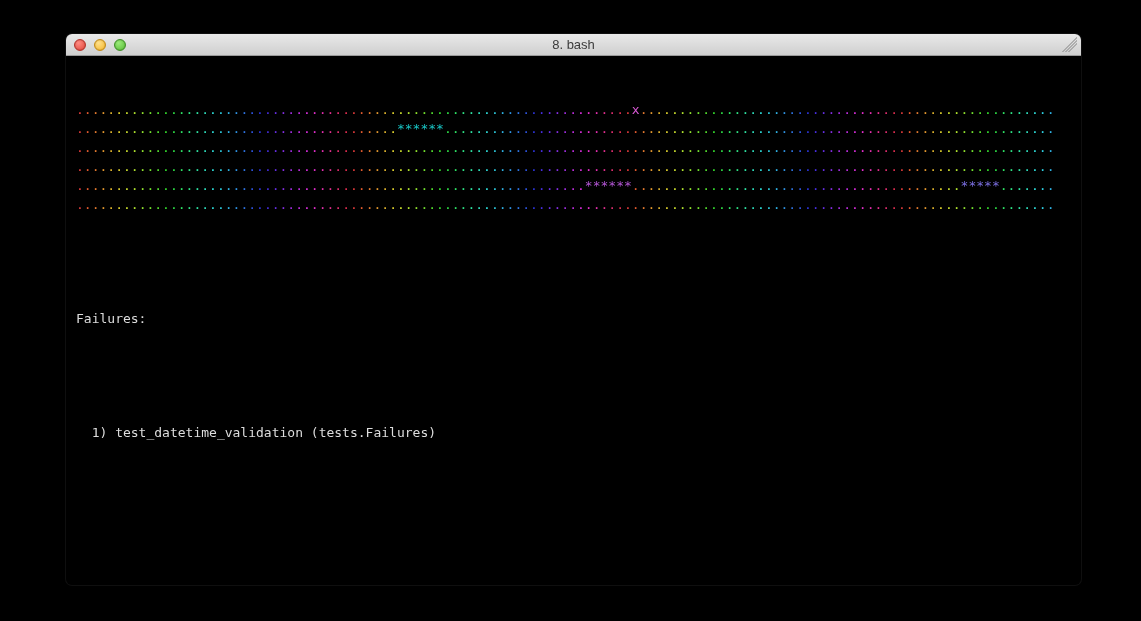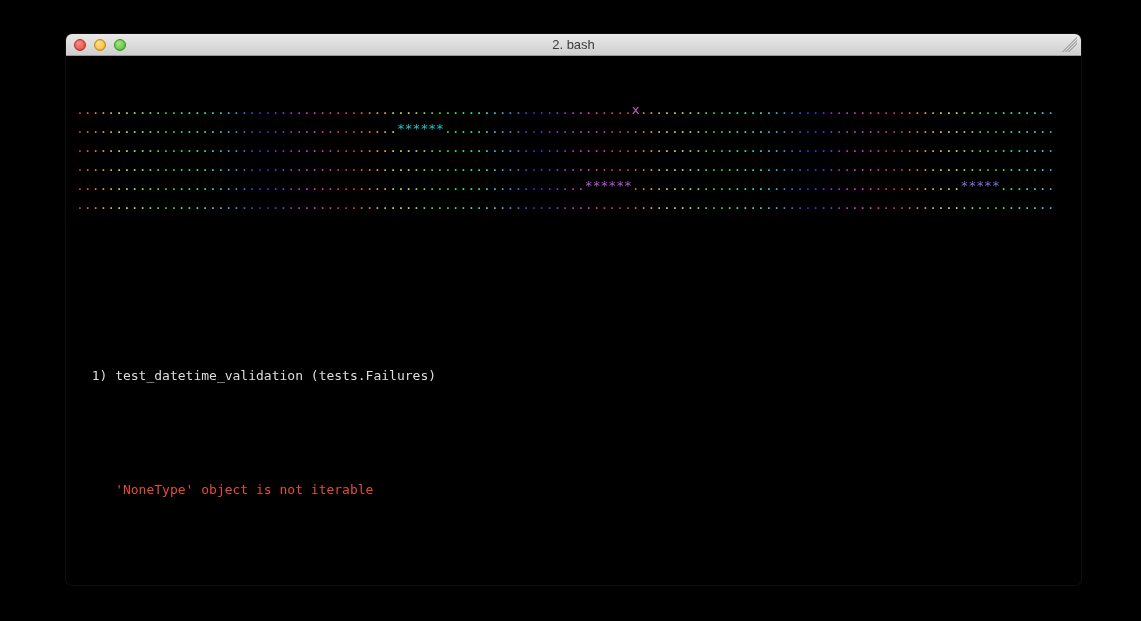--- a/index.html
+++ b/index.html
@@ -61,30 +61,30 @@
 </head>
 <body>
 
 <div class="window">
   <div class="titlebar">
     <div class="traffic-lights">
       <div class="tl close"></div>
       <div class="tl min"></div>
       <div class="tl zoom"></div>
     </div>
-    <div class="title">2. bash</div>
+    <div class="title">8. bash</div>
     <div class="resize-glyph"></div>
   </div>
 
   <div class="term">
     <div id="dots"><div class="dotrow"><span style="color:#e23b3b">.</span><span style="color:#e25a2e">.</span><span style="color:#e2792e">.</span><span style="color:#e2972e">.</span><span style="color:#e2b62e">.</span><span style="color:#e2d42e">.</span><span style="color:#cde22e">.</span><span style="color:#afe22e">.</span><span style="color:#90e22e">.</span><span style="color:#72e22e">.</span><span style="color:#54e22e">.</span><span style="color:#35e22e">.</span><span style="color:#2ee246">.</span><span style="color:#2ee264">.</span><span style="color:#2ee283">.</span><span style="color:#2ee2a1">.</span><span style="color:#2ee2c0">.</span><span style="color:#2ee2de">.</span><span style="color:#2ecfe2">.</span><span style="color:#2eb0e2">.</span><span style="color:#2e92e2">.</span><span style="color:#2e73e2">.</span><span style="color:#2e55e2">.</span><span style="color:#2e36e2">.</span><span style="color:#472ee2">.</span><span style="color:#652ee2">.</span><span style="color:#842ee2">.</span><span style="color:#a22ee2">.</span><span style="color:#c12ee2">.</span><span style="color:#df2ee2">.</span><span style="color:#e22ecb">.</span><span style="color:#e22ead">.</span><span style="color:#e22e8e">.</span><span style="color:#e22e70">.</span><span style="color:#e22e51">.</span><span style="color:#e23b3b">.</span><span style="color:#e25a2e">.</span><span style="color:#e2792e">.</span><span style="color:#e2972e">.</span><span style="color:#e2b62e">.</span><span style="color:#e2d42e">.</span><span style="color:#cde22e">.</span><span style="color:#afe22e">.</span><span style="color:#90e22e">.</span><span style="color:#72e22e">.</span><span style="color:#54e22e">.</span><span style="color:#35e22e">.</span><span style="color:#2ee246">.</span><span style="color:#2ee264">.</span><span style="color:#2ee283">.</span><span style="color:#2ee2a1">.</span><span style="color:#2ee2c0">.</span><span style="color:#2ee2de">.</span><span style="color:#2ecfe2">.</span><span style="color:#2eb0e2">.</span><span style="color:#2e92e2">.</span><span style="color:#2e73e2">.</span><span style="color:#2e55e2">.</span><span style="color:#2e36e2">.</span><span style="color:#472ee2">.</span><span style="color:#652ee2">.</span><span style="color:#842ee2">.</span><span style="color:#a22ee2">.</span><span style="color:#c12ee2">.</span><span style="color:#df2ee2">.</span><span style="color:#e22ecb">.</span><span style="color:#e22ead">.</span><span style="color:#e22e8e">.</span><span style="color:#e22e70">.</span><span style="color:#e22e51">.</span><span style="color:#e23b3b">.</span><span style="color:#d858d4">x</span><span style="color:#e2792e">.</span><span style="color:#e2972e">.</span><span style="color:#e2b62e">.</span><span style="color:#e2d42e">.</span><span style="color:#cde22e">.</span><span style="color:#afe22e">.</span><span style="color:#90e22e">.</span><span style="color:#72e22e">.</span><span style="color:#54e22e">.</span><span style="color:#35e22e">.</span><span style="color:#2ee246">.</span><span style="color:#2ee264">.</span><span style="color:#2ee283">.</span><span style="color:#2ee2a1">.</span><span style="color:#2ee2c0">.</span><span style="color:#2ee2de">.</span><span style="color:#2ecfe2">.</span><span style="color:#2eb0e2">.</span><span style="color:#2e92e2">.</span><span style="color:#2e73e2">.</span><span style="color:#2e55e2">.</span><span style="color:#2e36e2">.</span><span style="color:#472ee2">.</span><span style="color:#652ee2">.</span><span style="color:#842ee2">.</span><span style="color:#a22ee2">.</span><span style="color:#c12ee2">.</span><span style="color:#df2ee2">.</span><span style="color:#e22ecb">.</span><span style="color:#e22ead">.</span><span style="color:#e22e8e">.</span><span style="color:#e22e70">.</span><span style="color:#e22e51">.</span><span style="color:#e23b3b">.</span><span style="color:#e25a2e">.</span><span style="color:#e2792e">.</span><span style="color:#e2972e">.</span><span style="color:#e2b62e">.</span><span style="color:#e2d42e">.</span><span style="color:#cde22e">.</span><span style="color:#afe22e">.</span><span style="color:#90e22e">.</span><span style="color:#72e22e">.</span><span style="color:#54e22e">.</span><span style="color:#35e22e">.</span><span style="color:#2ee246">.</span><span style="color:#2ee264">.</span><span style="color:#2ee283">.</span><span style="color:#2ee2a1">.</span><span style="color:#2ee2c0">.</span><span style="color:#2ee2de">.</span><span style="color:#2ecfe2">.</span><span style="color:#2eb0e2">.</span></div><div class="dotrow"><span style="color:#e23b3b">.</span><span style="color:#e25a2e">.</span><span style="color:#e2792e">.</span><span style="color:#e2972e">.</span><span style="color:#e2b62e">.</span><span style="color:#e2d42e">.</span><span style="color:#cde22e">.</span><span style="color:#afe22e">.</span><span style="color:#90e22e">.</span><span style="color:#72e22e">.</span><span style="color:#54e22e">.</span><span style="color:#35e22e">.</span><span style="color:#2ee246">.</span><span style="color:#2ee264">.</span><span style="color:#2ee283">.</span><span style="color:#2ee2a1">.</span><span style="color:#2ee2c0">.</span><span style="color:#2ee2de">.</span><span style="color:#2ecfe2">.</span><span style="color:#2eb0e2">.</span><span style="color:#2e92e2">.</span><span style="color:#2e73e2">.</span><span style="color:#2e55e2">.</span><span style="color:#2e36e2">.</span><span style="color:#472ee2">.</span><span style="color:#652ee2">.</span><span style="color:#842ee2">.</span><span style="color:#a22ee2">.</span><span style="color:#c12ee2">.</span><span style="color:#df2ee2">.</span><span style="color:#e22ecb">.</span><span style="color:#e22ead">.</span><span style="color:#e22e8e">.</span><span style="color:#e22e70">.</span><span style="color:#e22e51">.</span><span style="color:#e23b3b">.</span><span style="color:#e25a2e">.</span><span style="color:#e2792e">.</span><span style="color:#e2972e">.</span><span style="color:#e2b62e">.</span><span style="color:#e2d42e">.</span><span style="color:#19c4c4">******</span><span style="color:#2ee246">.</span><span style="color:#2ee264">.</span><span style="color:#2ee283">.</span><span style="color:#2ee2a1">.</span><span style="color:#2ee2c0">.</span><span style="color:#2ee2de">.</span><span style="color:#2ecfe2">.</span><span style="color:#2eb0e2">.</span><span style="color:#2e92e2">.</span><span style="color:#2e73e2">.</span><span style="color:#2e55e2">.</span><span style="color:#2e36e2">.</span><span style="color:#472ee2">.</span><span style="color:#652ee2">.</span><span style="color:#842ee2">.</span><span style="color:#a22ee2">.</span><span style="color:#c12ee2">.</span><span style="color:#df2ee2">.</span><span style="color:#e22ecb">.</span><span style="color:#e22ead">.</span><span style="color:#e22e8e">.</span><span style="color:#e22e70">.</span><span style="color:#e22e51">.</span><span style="color:#e23b3b">.</span><span style="color:#e25a2e">.</span><span style="color:#e2792e">.</span><span style="color:#e2972e">.</span><span style="color:#e2b62e">.</span><span style="color:#e2d42e">.</span><span style="color:#cde22e">.</span><span style="color:#afe22e">.</span><span style="color:#90e22e">.</span><span style="color:#72e22e">.</span><span style="color:#54e22e">.</span><span style="color:#35e22e">.</span><span style="color:#2ee246">.</span><span style="color:#2ee264">.</span><span style="color:#2ee283">.</span><span style="color:#2ee2a1">.</span><span style="color:#2ee2c0">.</span><span style="color:#2ee2de">.</span><span style="color:#2ecfe2">.</span><span style="color:#2eb0e2">.</span><span style="color:#2e92e2">.</span><span style="color:#2e73e2">.</span><span style="color:#2e55e2">.</span><span style="color:#2e36e2">.</span><span style="color:#472ee2">.</span><span style="color:#652ee2">.</span><span style="color:#842ee2">.</span><span style="color:#a22ee2">.</span><span style="color:#c12ee2">.</span><span style="color:#df2ee2">.</span><span style="color:#e22ecb">.</span><span style="color:#e22ead">.</span><span style="color:#e22e8e">.</span><span style="color:#e22e70">.</span><span style="color:#e22e51">.</span><span style="color:#e23b3b">.</span><span style="color:#e25a2e">.</span><span style="color:#e2792e">.</span><span style="color:#e2972e">.</span><span style="color:#e2b62e">.</span><span style="color:#e2d42e">.</span><span style="color:#cde22e">.</span><span style="color:#afe22e">.</span><span style="color:#90e22e">.</span><span style="color:#72e22e">.</span><span style="color:#54e22e">.</span><span style="color:#35e22e">.</span><span style="color:#2ee246">.</span><span style="color:#2ee264">.</span><span style="color:#2ee283">.</span><span style="color:#2ee2a1">.</span><span style="color:#2ee2c0">.</span><span style="color:#2ee2de">.</span><span style="color:#2ecfe2">.</span><span style="color:#2eb0e2">.</span></div><div class="dotrow"><span style="color:#e23b3b">.</span><span style="color:#e25a2e">.</span><span style="color:#e2792e">.</span><span style="color:#e2972e">.</span><span style="color:#e2b62e">.</span><span style="color:#e2d42e">.</span><span style="color:#cde22e">.</span><span style="color:#afe22e">.</span><span style="color:#90e22e">.</span><span style="color:#72e22e">.</span><span style="color:#54e22e">.</span><span style="color:#35e22e">.</span><span style="color:#2ee246">.</span><span style="color:#2ee264">.</span><span style="color:#2ee283">.</span><span style="color:#2ee2a1">.</span><span style="color:#2ee2c0">.</span><span style="color:#2ee2de">.</span><span style="color:#2ecfe2">.</span><span style="color:#2eb0e2">.</span><span style="color:#2e92e2">.</span><span style="color:#2e73e2">.</span><span style="color:#2e55e2">.</span><span style="color:#2e36e2">.</span><span style="color:#472ee2">.</span><span style="color:#652ee2">.</span><span style="color:#842ee2">.</span><span style="color:#a22ee2">.</span><span style="color:#c12ee2">.</span><span style="color:#df2ee2">.</span><span style="color:#e22ecb">.</span><span style="color:#e22ead">.</span><span style="color:#e22e8e">.</span><span style="color:#e22e70">.</span><span style="color:#e22e51">.</span><span style="color:#e23b3b">.</span><span style="color:#e25a2e">.</span><span style="color:#e2792e">.</span><span style="color:#e2972e">.</span><span style="color:#e2b62e">.</span><span style="color:#e2d42e">.</span><span style="color:#cde22e">.</span><span style="color:#afe22e">.</span><span style="color:#90e22e">.</span><span style="color:#72e22e">.</span><span style="color:#54e22e">.</span><span style="color:#35e22e">.</span><span style="color:#2ee246">.</span><span style="color:#2ee264">.</span><span style="color:#2ee283">.</span><span style="color:#2ee2a1">.</span><span style="color:#2ee2c0">.</span><span style="color:#2ee2de">.</span><span style="color:#2ecfe2">.</span><span style="color:#2eb0e2">.</span><span style="color:#2e92e2">.</span><span style="color:#2e73e2">.</span><span style="color:#2e55e2">.</span><span style="color:#2e36e2">.</span><span style="color:#472ee2">.</span><span style="color:#652ee2">.</span><span style="color:#842ee2">.</span><span style="color:#a22ee2">.</span><span style="color:#c12ee2">.</span><span style="color:#df2ee2">.</span><span style="color:#e22ecb">.</span><span style="color:#e22ead">.</span><span style="color:#e22e8e">.</span><span style="color:#e22e70">.</span><span style="color:#e22e51">.</span><span style="color:#e23b3b">.</span><span style="color:#e25a2e">.</span><span style="color:#e2792e">.</span><span style="color:#e2972e">.</span><span style="color:#e2b62e">.</span><span style="color:#e2d42e">.</span><span style="color:#cde22e">.</span><span style="color:#afe22e">.</span><span style="color:#90e22e">.</span><span style="color:#72e22e">.</span><span style="color:#54e22e">.</span><span style="color:#35e22e">.</span><span style="color:#2ee246">.</span><span style="color:#2ee264">.</span><span style="color:#2ee283">.</span><span style="color:#2ee2a1">.</span><span style="color:#2ee2c0">.</span><span style="color:#2ee2de">.</span><span style="color:#2ecfe2">.</span><span style="color:#2eb0e2">.</span><span style="color:#2e92e2">.</span><span style="color:#2e73e2">.</span><span style="color:#2e55e2">.</span><span style="color:#2e36e2">.</span><span style="color:#472ee2">.</span><span style="color:#652ee2">.</span><span style="color:#842ee2">.</span><span style="color:#a22ee2">.</span><span style="color:#c12ee2">.</span><span style="color:#df2ee2">.</span><span style="color:#e22ecb">.</span><span style="color:#e22ead">.</span><span style="color:#e22e8e">.</span><span style="color:#e22e70">.</span><span style="color:#e22e51">.</span><span style="color:#e23b3b">.</span><span style="color:#e25a2e">.</span><span style="color:#e2792e">.</span><span style="color:#e2972e">.</span><span style="color:#e2b62e">.</span><span style="color:#e2d42e">.</span><span style="color:#cde22e">.</span><span style="color:#afe22e">.</span><span style="color:#90e22e">.</span><span style="color:#72e22e">.</span><span style="color:#54e22e">.</span><span style="color:#35e22e">.</span><span style="color:#2ee246">.</span><span style="color:#2ee264">.</span><span style="color:#2ee283">.</span><span style="color:#2ee2a1">.</span><span style="color:#2ee2c0">.</span><span style="color:#2ee2de">.</span><span style="color:#2ecfe2">.</span><span style="color:#2eb0e2">.</span></div><div class="dotrow"><span style="color:#e23b3b">.</span><span style="color:#e25a2e">.</span><span style="color:#e2792e">.</span><span style="color:#e2972e">.</span><span style="color:#e2b62e">.</span><span style="color:#e2d42e">.</span><span style="color:#cde22e">.</span><span style="color:#afe22e">.</span><span style="color:#90e22e">.</span><span style="color:#72e22e">.</span><span style="color:#54e22e">.</span><span style="color:#35e22e">.</span><span style="color:#2ee246">.</span><span style="color:#2ee264">.</span><span style="color:#2ee283">.</span><span style="color:#2ee2a1">.</span><span style="color:#2ee2c0">.</span><span style="color:#2ee2de">.</span><span style="color:#2ecfe2">.</span><span style="color:#2eb0e2">.</span><span style="color:#2e92e2">.</span><span style="color:#2e73e2">.</span><span style="color:#2e55e2">.</span><span style="color:#2e36e2">.</span><span style="color:#472ee2">.</span><span style="color:#652ee2">.</span><span style="color:#842ee2">.</span><span style="color:#a22ee2">.</span><span style="color:#c12ee2">.</span><span style="color:#df2ee2">.</span><span style="color:#e22ecb">.</span><span style="color:#e22ead">.</span><span style="color:#e22e8e">.</span><span style="color:#e22e70">.</span><span style="color:#e22e51">.</span><span style="color:#e23b3b">.</span><span style="color:#e25a2e">.</span><span style="color:#e2792e">.</span><span style="color:#e2972e">.</span><span style="color:#e2b62e">.</span><span style="color:#e2d42e">.</span><span style="color:#cde22e">.</span><span style="color:#afe22e">.</span><span style="color:#90e22e">.</span><span style="color:#72e22e">.</span><span style="color:#54e22e">.</span><span style="color:#35e22e">.</span><span style="color:#2ee246">.</span><span style="color:#2ee264">.</span><span style="color:#2ee283">.</span><span style="color:#2ee2a1">.</span><span style="color:#2ee2c0">.</span><span style="color:#2ee2de">.</span><span style="color:#2ecfe2">.</span><span style="color:#2eb0e2">.</span><span style="color:#2e92e2">.</span><span style="color:#2e73e2">.</span><span style="color:#2e55e2">.</span><span style="color:#2e36e2">.</span><span style="color:#472ee2">.</span><span style="color:#652ee2">.</span><span style="color:#842ee2">.</span><span style="color:#a22ee2">.</span><span style="color:#c12ee2">.</span><span style="color:#df2ee2">.</span><span style="color:#e22ecb">.</span><span style="color:#e22ead">.</span><span style="color:#e22e8e">.</span><span style="color:#e22e70">.</span><span style="color:#e22e51">.</span><span style="color:#e23b3b">.</span><span style="color:#e25a2e">.</span><span style="color:#e2792e">.</span><span style="color:#e2972e">.</span><span style="color:#e2b62e">.</span><span style="color:#e2d42e">.</span><span style="color:#cde22e">.</span><span style="color:#afe22e">.</span><span style="color:#90e22e">.</span><span style="color:#72e22e">.</span><span style="color:#54e22e">.</span><span style="color:#35e22e">.</span><span style="color:#2ee246">.</span><span style="color:#2ee264">.</span><span style="color:#2ee283">.</span><span style="color:#2ee2a1">.</span><span style="color:#2ee2c0">.</span><span style="color:#2ee2de">.</span><span style="color:#2ecfe2">.</span><span style="color:#2eb0e2">.</span><span style="color:#2e92e2">.</span><span style="color:#2e73e2">.</span><span style="color:#2e55e2">.</span><span style="color:#2e36e2">.</span><span style="color:#472ee2">.</span><span style="color:#652ee2">.</span><span style="color:#842ee2">.</span><span style="color:#a22ee2">.</span><span style="color:#c12ee2">.</span><span style="color:#df2ee2">.</span><span style="color:#e22ecb">.</span><span style="color:#e22ead">.</span><span style="color:#e22e8e">.</span><span style="color:#e22e70">.</span><span style="color:#e22e51">.</span><span style="color:#e23b3b">.</span><span style="color:#e25a2e">.</span><span style="color:#e2792e">.</span><span style="color:#e2972e">.</span><span style="color:#e2b62e">.</span><span style="color:#e2d42e">.</span><span style="color:#cde22e">.</span><span style="color:#afe22e">.</span><span style="color:#90e22e">.</span><span style="color:#72e22e">.</span><span style="color:#54e22e">.</span><span style="color:#35e22e">.</span><span style="color:#2ee246">.</span><span style="color:#2ee264">.</span><span style="color:#2ee283">.</span><span style="color:#2ee2a1">.</span><span style="color:#2ee2c0">.</span><span style="color:#2ee2de">.</span><span style="color:#2ecfe2">.</span><span style="color:#2eb0e2">.</span></div><div class="dotrow"><span style="color:#e23b3b">.</span><span style="color:#e25a2e">.</span><span style="color:#e2792e">.</span><span style="color:#e2972e">.</span><span style="color:#e2b62e">.</span><span style="color:#e2d42e">.</span><span style="color:#cde22e">.</span><span style="color:#afe22e">.</span><span style="color:#90e22e">.</span><span style="color:#72e22e">.</span><span style="color:#54e22e">.</span><span style="color:#35e22e">.</span><span style="color:#2ee246">.</span><span style="color:#2ee264">.</span><span style="color:#2ee283">.</span><span style="color:#2ee2a1">.</span><span style="color:#2ee2c0">.</span><span style="color:#2ee2de">.</span><span style="color:#2ecfe2">.</span><span style="color:#2eb0e2">.</span><span style="color:#2e92e2">.</span><span style="color:#2e73e2">.</span><span style="color:#2e55e2">.</span><span style="color:#2e36e2">.</span><span style="color:#472ee2">.</span><span style="color:#652ee2">.</span><span style="color:#842ee2">.</span><span style="color:#a22ee2">.</span><span style="color:#c12ee2">.</span><span style="color:#df2ee2">.</span><span style="color:#e22ecb">.</span><span style="color:#e22ead">.</span><span style="color:#e22e8e">.</span><span style="color:#e22e70">.</span><span style="color:#e22e51">.</span><span style="color:#e23b3b">.</span><span style="color:#e25a2e">.</span><span style="color:#e2792e">.</span><span style="color:#e2972e">.</span><span style="color:#e2b62e">.</span><span style="color:#e2d42e">.</span><span style="color:#cde22e">.</span><span style="color:#afe22e">.</span><span style="color:#90e22e">.</span><span style="color:#72e22e">.</span><span style="color:#54e22e">.</span><span style="color:#35e22e">.</span><span style="color:#2ee246">.</span><span style="color:#2ee264">.</span><span style="color:#2ee283">.</span><span style="color:#2ee2a1">.</span><span style="color:#2ee2c0">.</span><span style="color:#2ee2de">.</span><span style="color:#2ecfe2">.</span><span style="color:#2eb0e2">.</span><span style="color:#2e92e2">.</span><span style="color:#2e73e2">.</span><span style="color:#2e55e2">.</span><span style="color:#2e36e2">.</span><span style="color:#472ee2">.</span><span style="color:#652ee2">.</span><span style="color:#842ee2">.</span><span style="color:#a22ee2">.</span><span style="color:#c12ee2">.</span><span style="color:#df2ee2">.</span><span style="color:#b255d4">******</span><span style="color:#e25a2e">.</span><span style="color:#e2792e">.</span><span style="color:#e2972e">.</span><span style="color:#e2b62e">.</span><span style="color:#e2d42e">.</span><span style="color:#cde22e">.</span><span style="color:#afe22e">.</span><span style="color:#90e22e">.</span><span style="color:#72e22e">.</span><span style="color:#54e22e">.</span><span style="color:#35e22e">.</span><span style="color:#2ee246">.</span><span style="color:#2ee264">.</span><span style="color:#2ee283">.</span><span style="color:#2ee2a1">.</span><span style="color:#2ee2c0">.</span><span style="color:#2ee2de">.</span><span style="color:#2ecfe2">.</span><span style="color:#2eb0e2">.</span><span style="color:#2e92e2">.</span><span style="color:#2e73e2">.</span><span style="color:#2e55e2">.</span><span style="color:#2e36e2">.</span><span style="color:#472ee2">.</span><span style="color:#652ee2">.</span><span style="color:#842ee2">.</span><span style="color:#a22ee2">.</span><span style="color:#c12ee2">.</span><span style="color:#df2ee2">.</span><span style="color:#e22ecb">.</span><span style="color:#e22ead">.</span><span style="color:#e22e8e">.</span><span style="color:#e22e70">.</span><span style="color:#e22e51">.</span><span style="color:#e23b3b">.</span><span style="color:#e25a2e">.</span><span style="color:#e2792e">.</span><span style="color:#e2972e">.</span><span style="color:#e2b62e">.</span><span style="color:#e2d42e">.</span><span style="color:#cde22e">.</span><span style="color:#afe22e">.</span><span style="color:#7a6ee0">*****</span><span style="color:#2ee264">.</span><span style="color:#2ee283">.</span><span style="color:#2ee2a1">.</span><span style="color:#2ee2c0">.</span><span style="color:#2ee2de">.</span><span style="color:#2ecfe2">.</span><span style="color:#2eb0e2">.</span></div><div class="dotrow"><span style="color:#e23b3b">.</span><span style="color:#e25a2e">.</span><span style="color:#e2792e">.</span><span style="color:#e2972e">.</span><span style="color:#e2b62e">.</span><span style="color:#e2d42e">.</span><span style="color:#cde22e">.</span><span style="color:#afe22e">.</span><span style="color:#90e22e">.</span><span style="color:#72e22e">.</span><span style="color:#54e22e">.</span><span style="color:#35e22e">.</span><span style="color:#2ee246">.</span><span style="color:#2ee264">.</span><span style="color:#2ee283">.</span><span style="color:#2ee2a1">.</span><span style="color:#2ee2c0">.</span><span style="color:#2ee2de">.</span><span style="color:#2ecfe2">.</span><span style="color:#2eb0e2">.</span><span style="color:#2e92e2">.</span><span style="color:#2e73e2">.</span><span style="color:#2e55e2">.</span><span style="color:#2e36e2">.</span><span style="color:#472ee2">.</span><span style="color:#652ee2">.</span><span style="color:#842ee2">.</span><span style="color:#a22ee2">.</span><span style="color:#c12ee2">.</span><span style="color:#df2ee2">.</span><span style="color:#e22ecb">.</span><span style="color:#e22ead">.</span><span style="color:#e22e8e">.</span><span style="color:#e22e70">.</span><span style="color:#e22e51">.</span><span style="color:#e23b3b">.</span><span style="color:#e25a2e">.</span><span style="color:#e2792e">.</span><span style="color:#e2972e">.</span><span style="color:#e2b62e">.</span><span style="color:#e2d42e">.</span><span style="color:#cde22e">.</span><span style="color:#afe22e">.</span><span style="color:#90e22e">.</span><span style="color:#72e22e">.</span><span style="color:#54e22e">.</span><span style="color:#35e22e">.</span><span style="color:#2ee246">.</span><span style="color:#2ee264">.</span><span style="color:#2ee283">.</span><span style="color:#2ee2a1">.</span><span style="color:#2ee2c0">.</span><span style="color:#2ee2de">.</span><span style="color:#2ecfe2">.</span><span style="color:#2eb0e2">.</span><span style="color:#2e92e2">.</span><span style="color:#2e73e2">.</span><span style="color:#2e55e2">.</span><span style="color:#2e36e2">.</span><span style="color:#472ee2">.</span><span style="color:#652ee2">.</span><span style="color:#842ee2">.</span><span style="color:#a22ee2">.</span><span style="color:#c12ee2">.</span><span style="color:#df2ee2">.</span><span style="color:#e22ecb">.</span><span style="color:#e22ead">.</span><span style="color:#e22e8e">.</span><span style="color:#e22e70">.</span><span style="color:#e22e51">.</span><span style="color:#e23b3b">.</span><span style="color:#e25a2e">.</span><span style="color:#e2792e">.</span><span style="color:#e2972e">.</span><span style="color:#e2b62e">.</span><span style="color:#e2d42e">.</span><span style="color:#cde22e">.</span><span style="color:#afe22e">.</span><span style="color:#90e22e">.</span><span style="color:#72e22e">.</span><span style="color:#54e22e">.</span><span style="color:#35e22e">.</span><span style="color:#2ee246">.</span><span style="color:#2ee264">.</span><span style="color:#2ee283">.</span><span style="color:#2ee2a1">.</span><span style="color:#2ee2c0">.</span><span style="color:#2ee2de">.</span><span style="color:#2ecfe2">.</span><span style="color:#2eb0e2">.</span><span style="color:#2e92e2">.</span><span style="color:#2e73e2">.</span><span style="color:#2e55e2">.</span><span style="color:#2e36e2">.</span><span style="color:#472ee2">.</span><span style="color:#652ee2">.</span><span style="color:#842ee2">.</span><span style="color:#a22ee2">.</span><span style="color:#c12ee2">.</span><span style="color:#df2ee2">.</span><span style="color:#e22ecb">.</span><span style="color:#e22ead">.</span><span style="color:#e22e8e">.</span><span style="color:#e22e70">.</span><span style="color:#e22e51">.</span><span style="color:#e23b3b">.</span><span style="color:#e25a2e">.</span><span style="color:#e2792e">.</span><span style="color:#e2972e">.</span><span style="color:#e2b62e">.</span><span style="color:#e2d42e">.</span><span style="color:#cde22e">.</span><span style="color:#afe22e">.</span><span style="color:#90e22e">.</span><span style="color:#72e22e">.</span><span style="color:#54e22e">.</span><span style="color:#35e22e">.</span><span style="color:#2ee246">.</span><span style="color:#2ee264">.</span><span style="color:#2ee283">.</span><span style="color:#2ee2a1">.</span><span style="color:#2ee2c0">.</span><span style="color:#2ee2de">.</span><span style="color:#2ecfe2">.</span><span style="color:#2eb0e2">.</span></div></div>
     <div class="plain">&nbsp;</div>
+    <div class="failures-h">Failures:</div>
     <div class="plain">&nbsp;</div>
     <div class="plain">  <span>1)</span> <span>test_datetime_validation (tests.Failures)</span></div>
     <div class="plain">&nbsp;</div>
-    <div class="errline">     <span>'NoneType' object is not iterable</span></div>
     
     
     
     
     
   </div>
 </div>
 
 </body></html>

